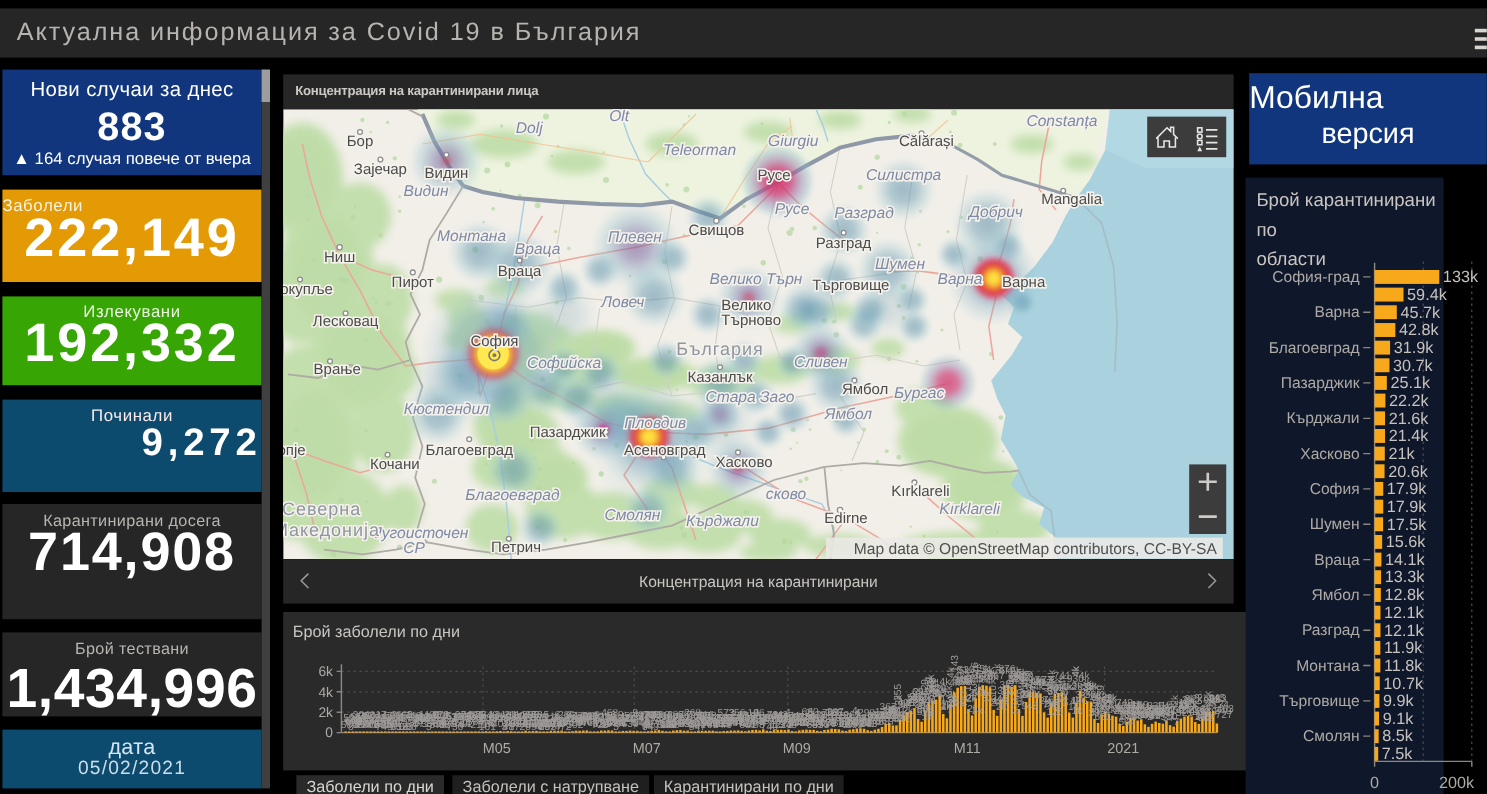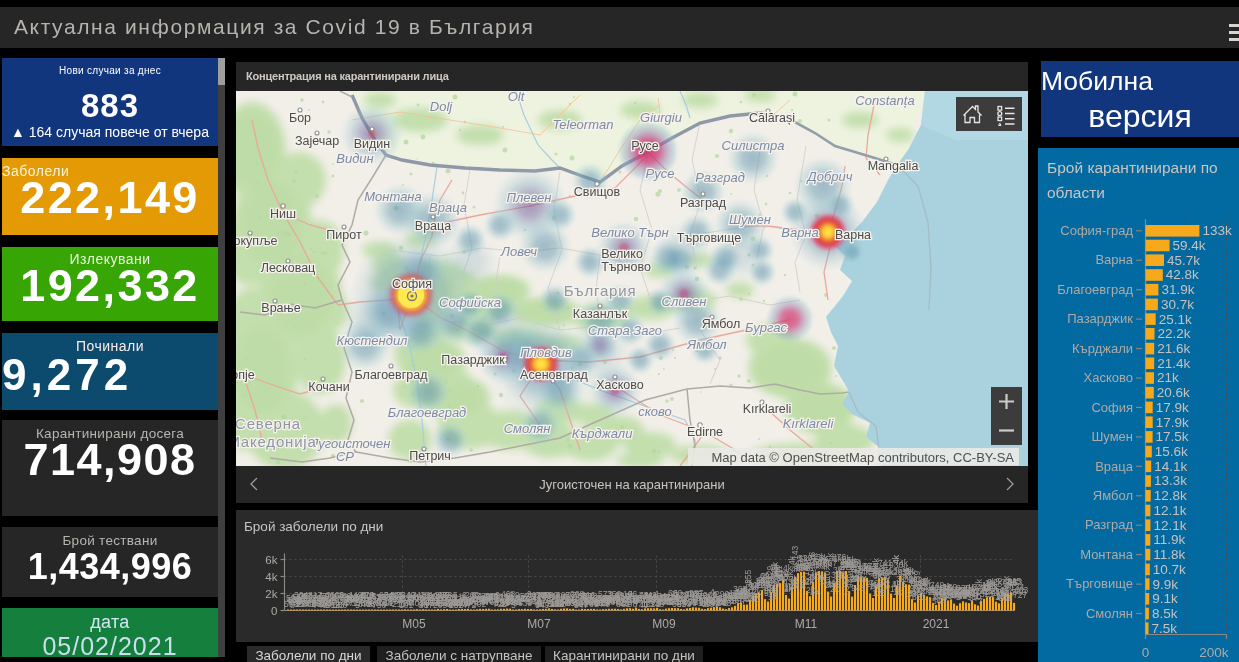--- a/index.html
+++ b/index.html
@@ -7,47 +7,47 @@
 </style></head>
 <body>
 
 <div class="abs" style="left:0;top:7px;width:1239px;height:41px;background:#262626">
 <div class="abs" style="left:14px;top:8px;font-size:21px;letter-spacing:1.6px;color:#b7b3af">Актуална информация за Covid 19 в България</div>
 <div class="abs" style="left:1229px;top:17px;width:10px;height:2.5px;background:#d8d5d1"></div>
 <div class="abs" style="left:1229px;top:24px;width:10px;height:2.5px;background:#d8d5d1"></div>
 <div class="abs" style="left:1229px;top:31px;width:10px;height:2.5px;background:#d8d5d1"></div>
 </div>
 <div class="card" style="left:2px;top:58px;width:216px;height:88px;background:#11367e">
-    <div style="position:absolute;top:7px;left:0;width:100%;text-align:center;font-size:10px;color:#ffffff;font-weight:400;letter-spacing:0.3px;white-space:nowrap">Нови случаи за днес</div>
+    <div style="position:absolute;top:7px;left:0;width:100%;text-align:center;font-size:17px;color:#ffffff;font-weight:400;letter-spacing:0.3px;white-space:nowrap">Нови случаи за днес</div>
     <div style="position:absolute;top:29px;left:0;width:100%;text-align:center;font-size:33px;color:#ffffff;font-weight:700;letter-spacing:1px;white-space:nowrap">883</div>
     <div style="position:absolute;top:66px;left:0;width:100%;text-align:center;font-size:14px;color:#ffffff;font-weight:400;white-space:nowrap">▲ 164 случая повече от вчера</div>
   </div>
 <div class="card" style="left:2px;top:158px;width:216px;height:77px;background:#e49a04">
     <div style="position:absolute;top:5px;left:0;width:100%;font-size:14px;color:#faf3dd;font-weight:400;letter-spacing:0.5px;white-space:nowrap">Заболели</div>
     <div style="position:absolute;top:14px;left:0;width:100%;text-align:center;font-size:45px;color:#ffffff;font-weight:700;letter-spacing:2.4px;white-space:nowrap">222,149</div>
   </div>
 <div class="card" style="left:2px;top:247px;width:216px;height:74px;background:#37a503">
     <div style="position:absolute;top:4px;left:0;width:100%;text-align:center;font-size:14px;color:#eaf6e0;font-weight:400;letter-spacing:0.5px;white-space:nowrap">Излекувани</div>
     <div style="position:absolute;top:13px;left:0;width:100%;text-align:center;font-size:45px;color:#ffffff;font-weight:700;letter-spacing:2.4px;white-space:nowrap">192,332</div>
   </div>
 <div class="card" style="left:2px;top:333px;width:216px;height:77px;background:#0c4a6e">
     <div style="position:absolute;top:5px;left:0;width:100%;text-align:center;font-size:14px;color:#fcebea;font-weight:400;letter-spacing:0.5px;white-space:nowrap">Починали</div>
-    <div style="position:absolute;top:17px;left:0;width:100%;text-align:left;font-size:44px;color:#ffffff;font-weight:700;letter-spacing:4px;white-space:nowrap">9,272</div>
+    <div style="position:absolute;top:17px;left:0;width:100%;text-align:right;font-size:32px;color:#ffffff;font-weight:700;letter-spacing:4px;white-space:nowrap">9,272</div>
   </div>
 <div class="card" style="left:2px;top:420px;width:216px;height:96px;background:#262626">
     <div style="position:absolute;top:6px;left:0;width:100%;text-align:center;font-size:13.5px;color:#b9b5b1;font-weight:400;letter-spacing:0.3px;white-space:nowrap">Карантинирани досега</div>
     <div style="position:absolute;top:14px;left:0;width:100%;text-align:center;font-size:45px;color:#ffffff;font-weight:700;letter-spacing:1.5px;white-space:nowrap">714,908</div>
   </div>
 <div class="card" style="left:2px;top:527px;width:216px;height:70px;background:#262626">
     <div style="position:absolute;top:6px;left:0;width:100%;text-align:center;font-size:13.5px;color:#b9b5b1;font-weight:400;letter-spacing:0.3px;white-space:nowrap">Брой тествани</div>
-    <div style="position:absolute;top:19px;left:0;width:100%;text-align:center;font-size:36px;color:#ffffff;font-weight:700;letter-spacing:0.5px;white-space:nowrap">1,434,996</div>
+    <div style="position:absolute;top:19px;left:0;width:100%;text-align:center;font-size:46px;color:#ffffff;font-weight:700;letter-spacing:0.5px;white-space:nowrap">1,434,996</div>
   </div>
-<div class="card" style="left:2px;top:608px;width:216px;height:49px;background:#15803d">
+<div class="card" style="left:2px;top:608px;width:216px;height:49px;background:#0c4a6e">
     <div style="position:absolute;top:4px;left:0;width:100%;text-align:center;font-size:18px;color:#d4e6f3;font-weight:400;letter-spacing:0.3px;white-space:nowrap">дата</div>
-    <div style="position:absolute;top:24px;left:0;width:100%;text-align:center;font-size:25px;color:#cbdeed;font-weight:400;letter-spacing:1px;white-space:nowrap">05/02/2021</div>
+    <div style="position:absolute;top:24px;left:0;width:100%;text-align:center;font-size:16px;color:#cbdeed;font-weight:400;letter-spacing:1px;white-space:nowrap">05/02/2021</div>
   </div>
 <div class="abs" style="left:218px;top:58px;width:7px;height:599px;background:#3f3f3f"></div>
 <div class="abs" style="left:218px;top:58px;width:7px;height:27px;background:#9d9d9d"></div>
 <div class="abs" style="left:236px;top:62px;width:792px;height:29px;background:#262626">
 <div class="abs" style="left:10px;top:8px;font-size:11px;letter-spacing:-0.2px;font-weight:700;color:#ccc8c4">Концентрация на карантинирани лица</div>
   </div>
 <div class="abs" style="left:236px;top:91px;width:792px;height:375px">
 <svg id="map" viewBox="236 91 792 375" width="792" height="375">
 <defs>
 <filter id="bl6" x="-40%" y="-40%" width="180%" height="180%">
@@ -621,21 +621,21 @@
 <path d="M1005,108.3 h9.5 M1005,113.6 h9.5 M1005,118.8 h9.5 M1005,124.1 h9.5" stroke-width="1.5"></path>
 </g>
 <rect x="991" y="387" width="31" height="58" fill="#3c3c3c"></rect>
 <g stroke="#cecbc7" stroke-width="2.2">
         <path d="M999,401.5 h15 M1006.5,394 v15"></path>
         <path d="M999,430.5 h15"></path>
       </g>
 </svg>
 </div>
 <div class="abs" style="left:236px;top:466px;width:792px;height:37px;background:#262626">
-<div class="abs" style="left:0;top:11px;width:100%;text-align:center;font-size:13px;color:#c9c5c1">Југоисточен на карантинирани</div>
+<div class="abs" style="left:0;top:11px;width:100%;text-align:center;font-size:13px;color:#c9c5c1">Концентрация на карантинирани</div>
 <svg class="abs" style="left:14px;top:11px" width="8" height="14">
       <path d="M7,1 L1,7 L7,13" fill="none" stroke="#9b9793" stroke-width="1.3"></path>
     </svg>
 <svg class="abs" style="left:770px;top:11px" width="8" height="14">
       <path d="M1,1 L7,7 L1,13" fill="none" stroke="#9b9793" stroke-width="1.3"></path>
     </svg>
 </div>
 <div class="abs" style="left:236px;top:510px;width:904px;height:132px;background:#2a2a2a;overflow:hidden">
 <div class="abs" style="left:8px;top:9px;font-size:13.5px;color:#c9c5c1">Брой заболели по дни</div>
 <div class="abs" style="left:0;top:-510px">
@@ -1650,23 +1650,23 @@
 <text x="1014" y="593">463</text>
 <text x="1013" y="598">727</text>
 </g>
 </svg>
 </div>
 <div class="abs" style="left:247px;top:646px;width:123px;height:16px;background:#2a2a2a;text-align:center;font-size:13.5px;color:#dad7d3;padding-top:2px">Заболели по дни</div>
 <div class="abs" style="left:377px;top:646px;width:164px;height:16px;background:#1f1f1f;text-align:center;font-size:13.5px;color:#c6c2be;padding-top:2px">Заболели с натрупване</div>
 <div class="abs" style="left:545px;top:646px;width:158px;height:16px;background:#1f1f1f;text-align:center;font-size:13.5px;color:#c6c2be;padding-top:2px">Карантинирани по дни</div>
 <div class="card" style="left:1041px;top:61px;width:198px;height:76px;background:#11367e">
     <div style="position:absolute;top:5px;left:0;width:100%;text-align:left;font-size:26.5px;color:#ffffff;font-weight:400;white-space:nowrap">Мобилна</div>
-    <div style="position:absolute;top:37px;left:0;width:100%;text-align:center;font-size:32px;color:#ffffff;font-weight:400;white-space:nowrap">версия</div>
+    <div style="position:absolute;top:37px;left:0;width:100%;text-align:center;font-size:24px;color:#ffffff;font-weight:400;white-space:nowrap">версия</div>
   </div>
-<div class="abs" style="left:1038px;top:148px;width:201px;height:514px;background:#0369a1">
+<div class="abs" style="left:1038px;top:148px;width:165px;height:514px;background:#0f172a">
 <div class="abs" style="left:9px;top:8px;font-size:15.5px;color:#c9c5c1;line-height:24.5px">Брой карантинирани по<br>области</div>
 </div>
 <div class="abs" style="left:1038px;top:148px;width:201px;height:514px">
 <svg viewBox="1038 148 201 514" width="201" height="514">
 <g stroke="#4e4b48" stroke-width="1" stroke-dasharray="2,3">
         <line x1="1186" y1="218" x2="1186" y2="634"></line>
         <line x1="1226.5" y1="218" x2="1226.5" y2="634"></line>
       </g>
 <line x1="1145.5" y1="219" x2="1145.5" y2="639" stroke="#8b8782" stroke-width="1.2"></line>
 <line x1="1145.5" y1="634.5" x2="1226.5" y2="634.5" stroke="#8b8782" stroke-width="1.2"></line>

